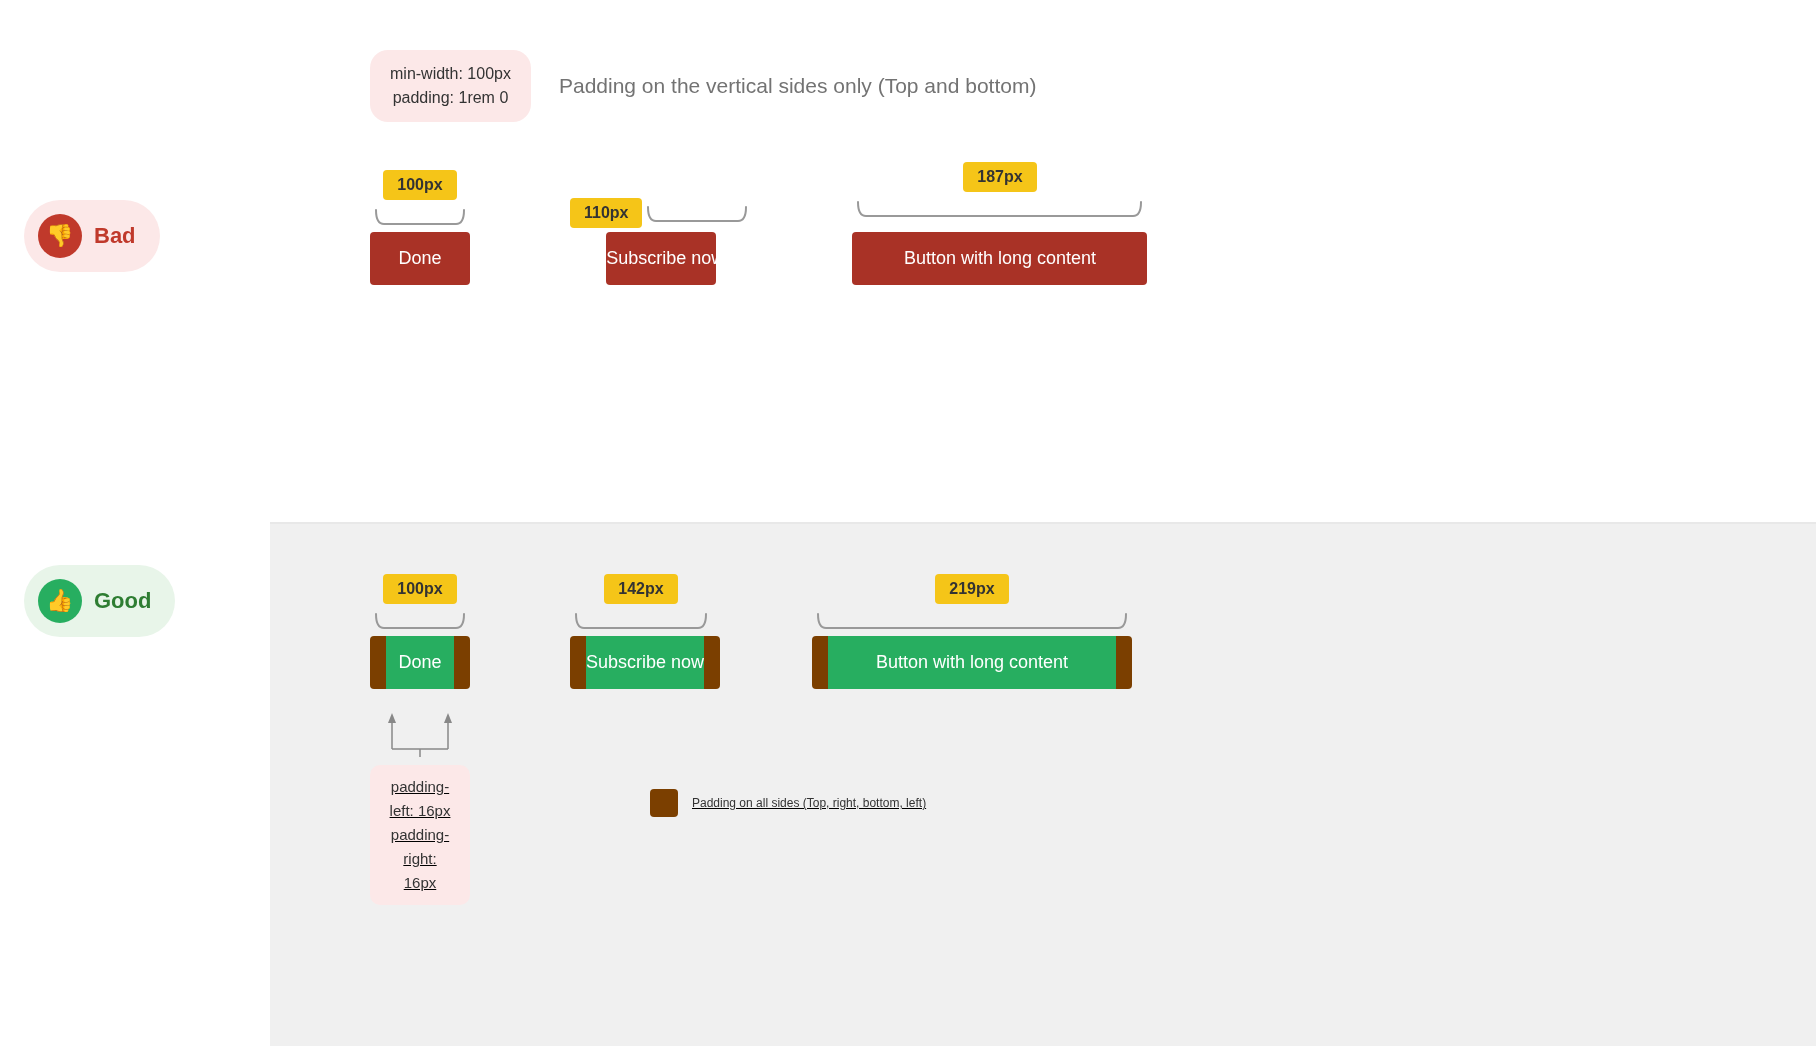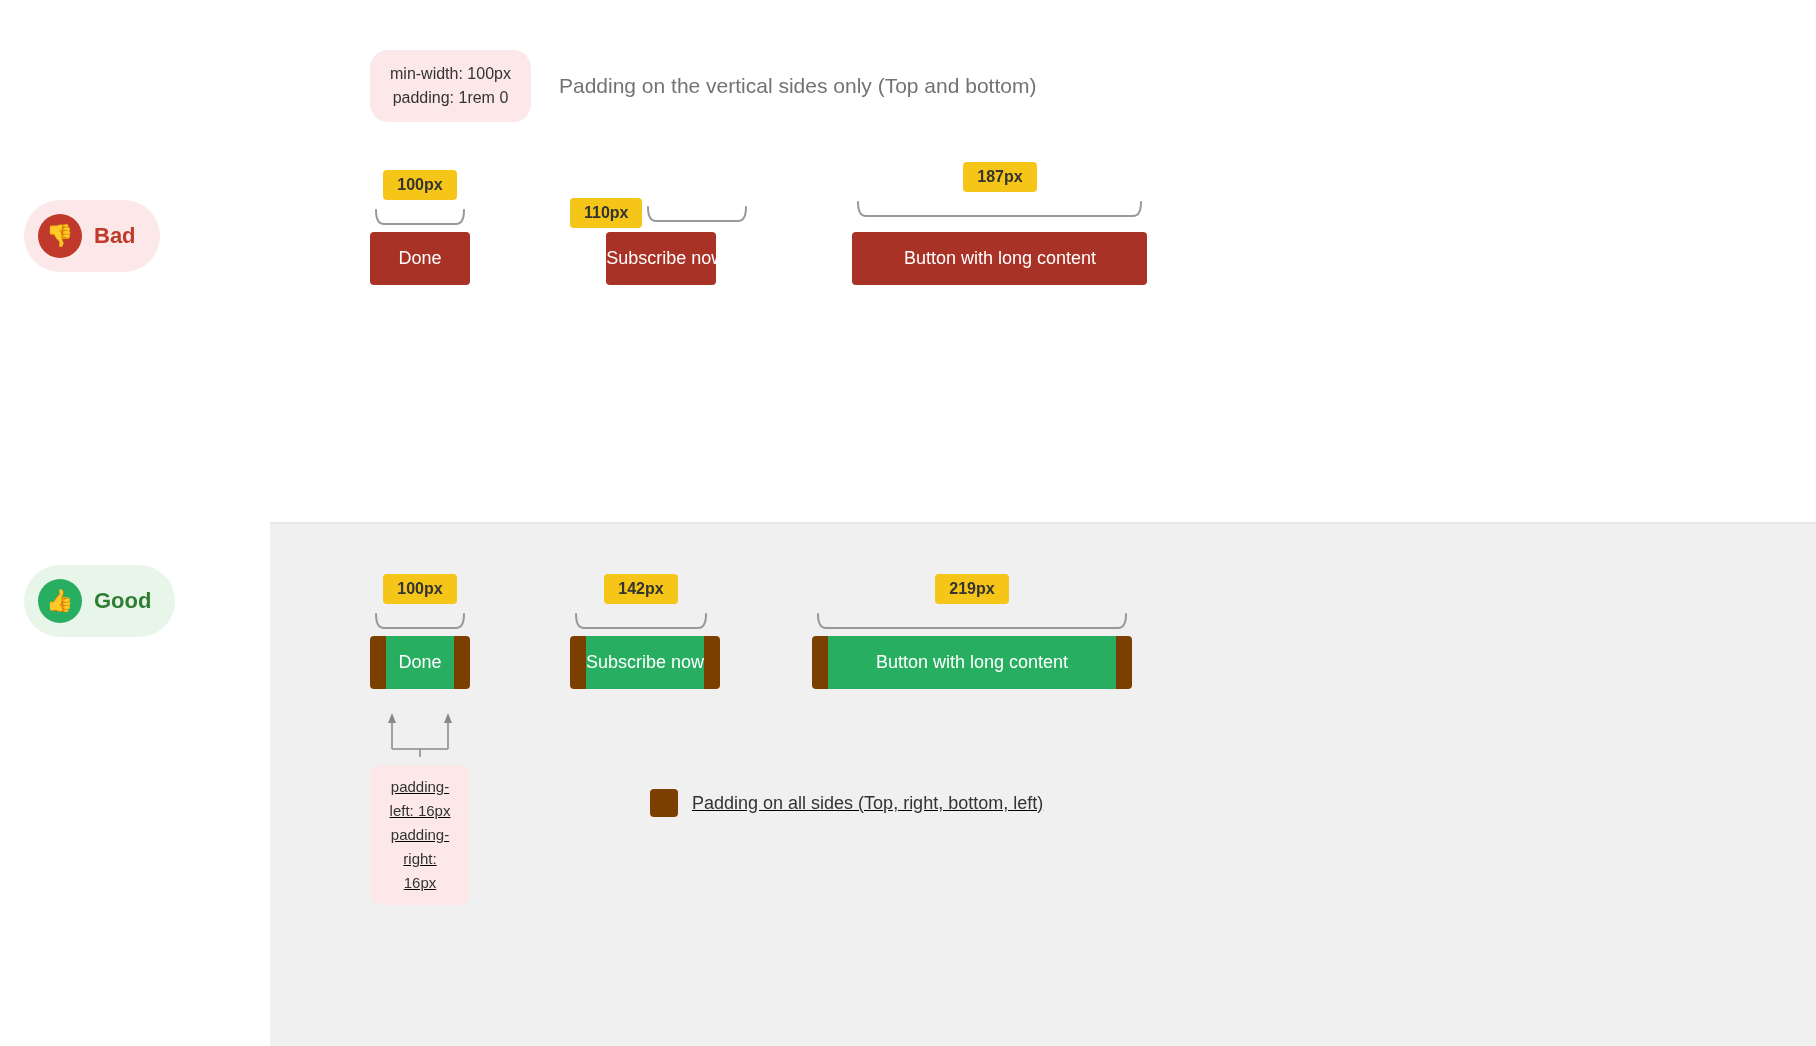--- a/index.html
+++ b/index.html
@@ -119,21 +119,21 @@
       flex: 1;
       text-align: center;
     }
     .legend-box {
       width: 28px;
       height: 28px;
       background: #7b3f00;
       border-radius: 4px;
     }
     .legend-text {
-      font-size: 18px;
+      font-size: 12px;
       color: #333;
       text-align: right;
     }
 
     
     .padding-label-box {
       background: #fce8e8;
       border-radius: 10px;
       padding: 10px 16px;
       font-size: 15px;

